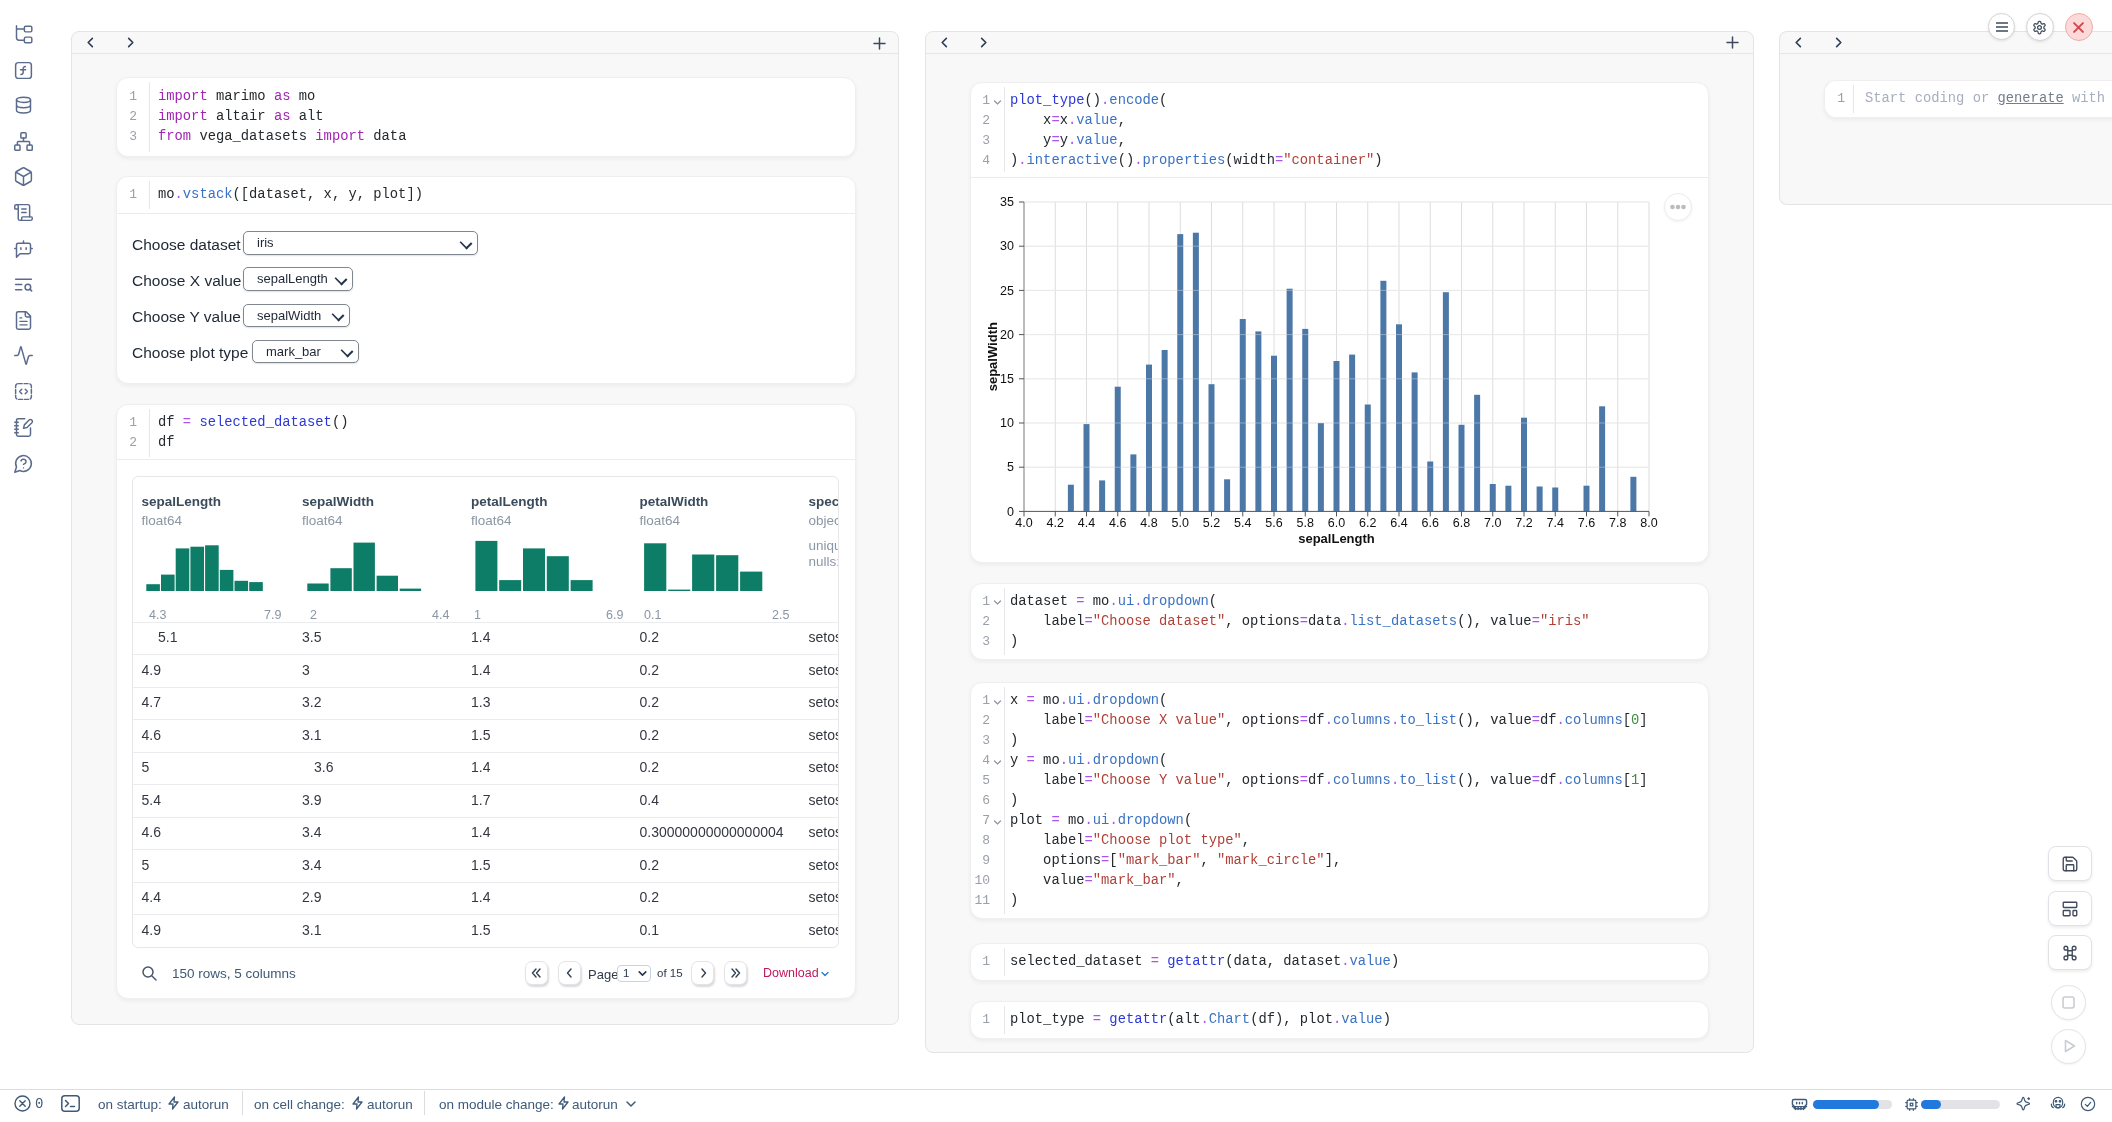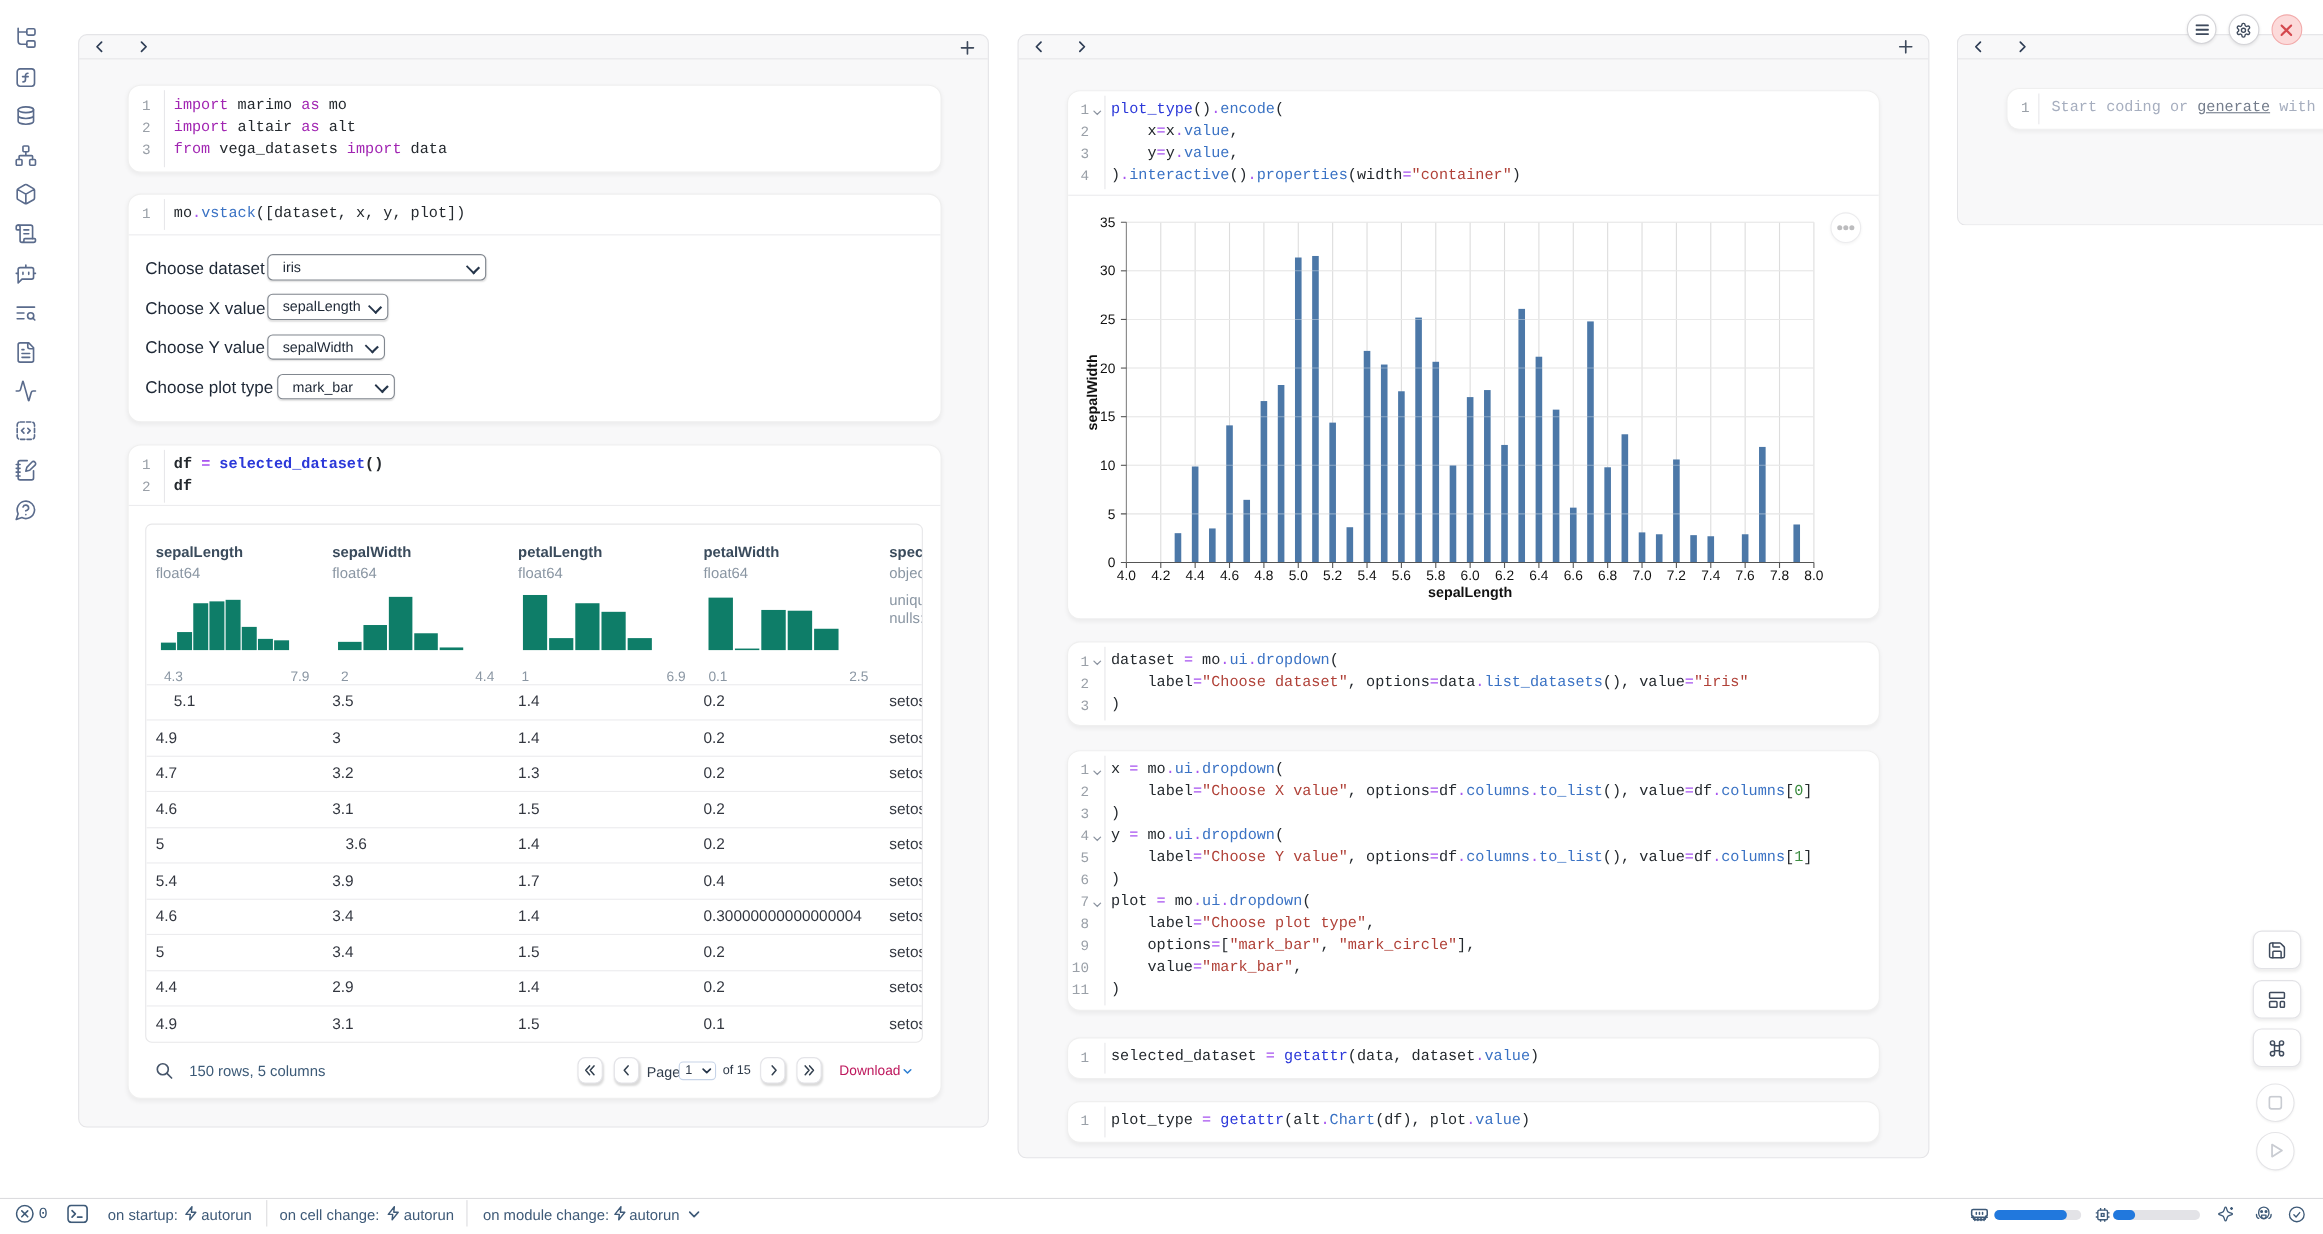--- a/index.html
+++ b/index.html
@@ -143,30 +143,30 @@
   <div class="cell" style="left:116px; top:176px; width:740px; height:208px;"></div>
   <div class="lnum" style="left:116px; top:185px; width:21px;">1</div>
   <div class="gutline" style="left:149px; top:181px; height:28px;"></div>
   <div class="code" style="left:158px; top:185px;">mo<span class="o">.</span><span class="f">vstack</span>([dataset, x, y, plot])</div>
   <div class="abs" style="left:117px; top:213px; width:738px; height:1px; background:#ececee;"></div>
 
   <div class="abs" style="left:132px; top:236px; font-size:15.5px; color:#1d2735;">Choose dataset</div>
   <div class="abs" style="left:132px; top:272px; font-size:15.5px; color:#1d2735;">Choose X value</div>
   <div class="abs" style="left:132px; top:308px; font-size:15.5px; color:#1d2735;">Choose Y value</div>
   <div class="abs" style="left:132px; top:344px; font-size:15.5px; color:#1d2735;">Choose plot type</div>
-  <div class="sel" style="left:243px; top:231px; width:199px;">iris</div>
+  <div class="sel" style="left:243px; top:231px; width:235px;">iris</div>
   <div class="sel" style="left:243px; top:267px; width:110px;">sepalLength</div>
   <div class="sel" style="left:243px; top:303.5px; width:107px;">sepalWidth</div>
   <div class="sel" style="left:252px; top:339.5px; width:107px;">mark_bar</div>
 
   <div class="cell" style="left:116px; top:404px; width:740px; height:595px;"></div>
   <div class="lnum" style="left:116px; top:413px; width:21px;">1
 2</div>
   <div class="gutline" style="left:149px; top:409px; height:48px;"></div>
-  <div class="code" style="left:158px; top:413px;font-weight:bold;">df <span class="o">=</span> <span class="fn">selected_dataset</span>()
+  <div class="code" style="left:158px; top:413px;">df <span class="o">=</span> <span class="fn">selected_dataset</span>()
 df</div>
   <div class="abs" style="left:117px; top:459px; width:738px; height:1px; background:#ececee;"></div>
   <div class="abs" style="left:132px; top:476px; width:707px; height:472px; background:#fff; border:1px solid #e7e7e9; border-radius:6px; overflow:hidden;">
     <div class="th" style="left:8.5px; top:17px;">sepalLength</div>
     <div class="th" style="left:169px; top:17px;">sepalWidth</div>
     <div class="th" style="left:338px; top:17px;">petalLength</div>
     <div class="th" style="left:506.5px; top:17px;">petalWidth</div>
     <div class="th" style="left:675.5px; top:17px;">species</div>
     <div class="dtype" style="left:8.5px; top:36px;">float64</div>
     <div class="dtype" style="left:169px; top:36px;">float64</div>

